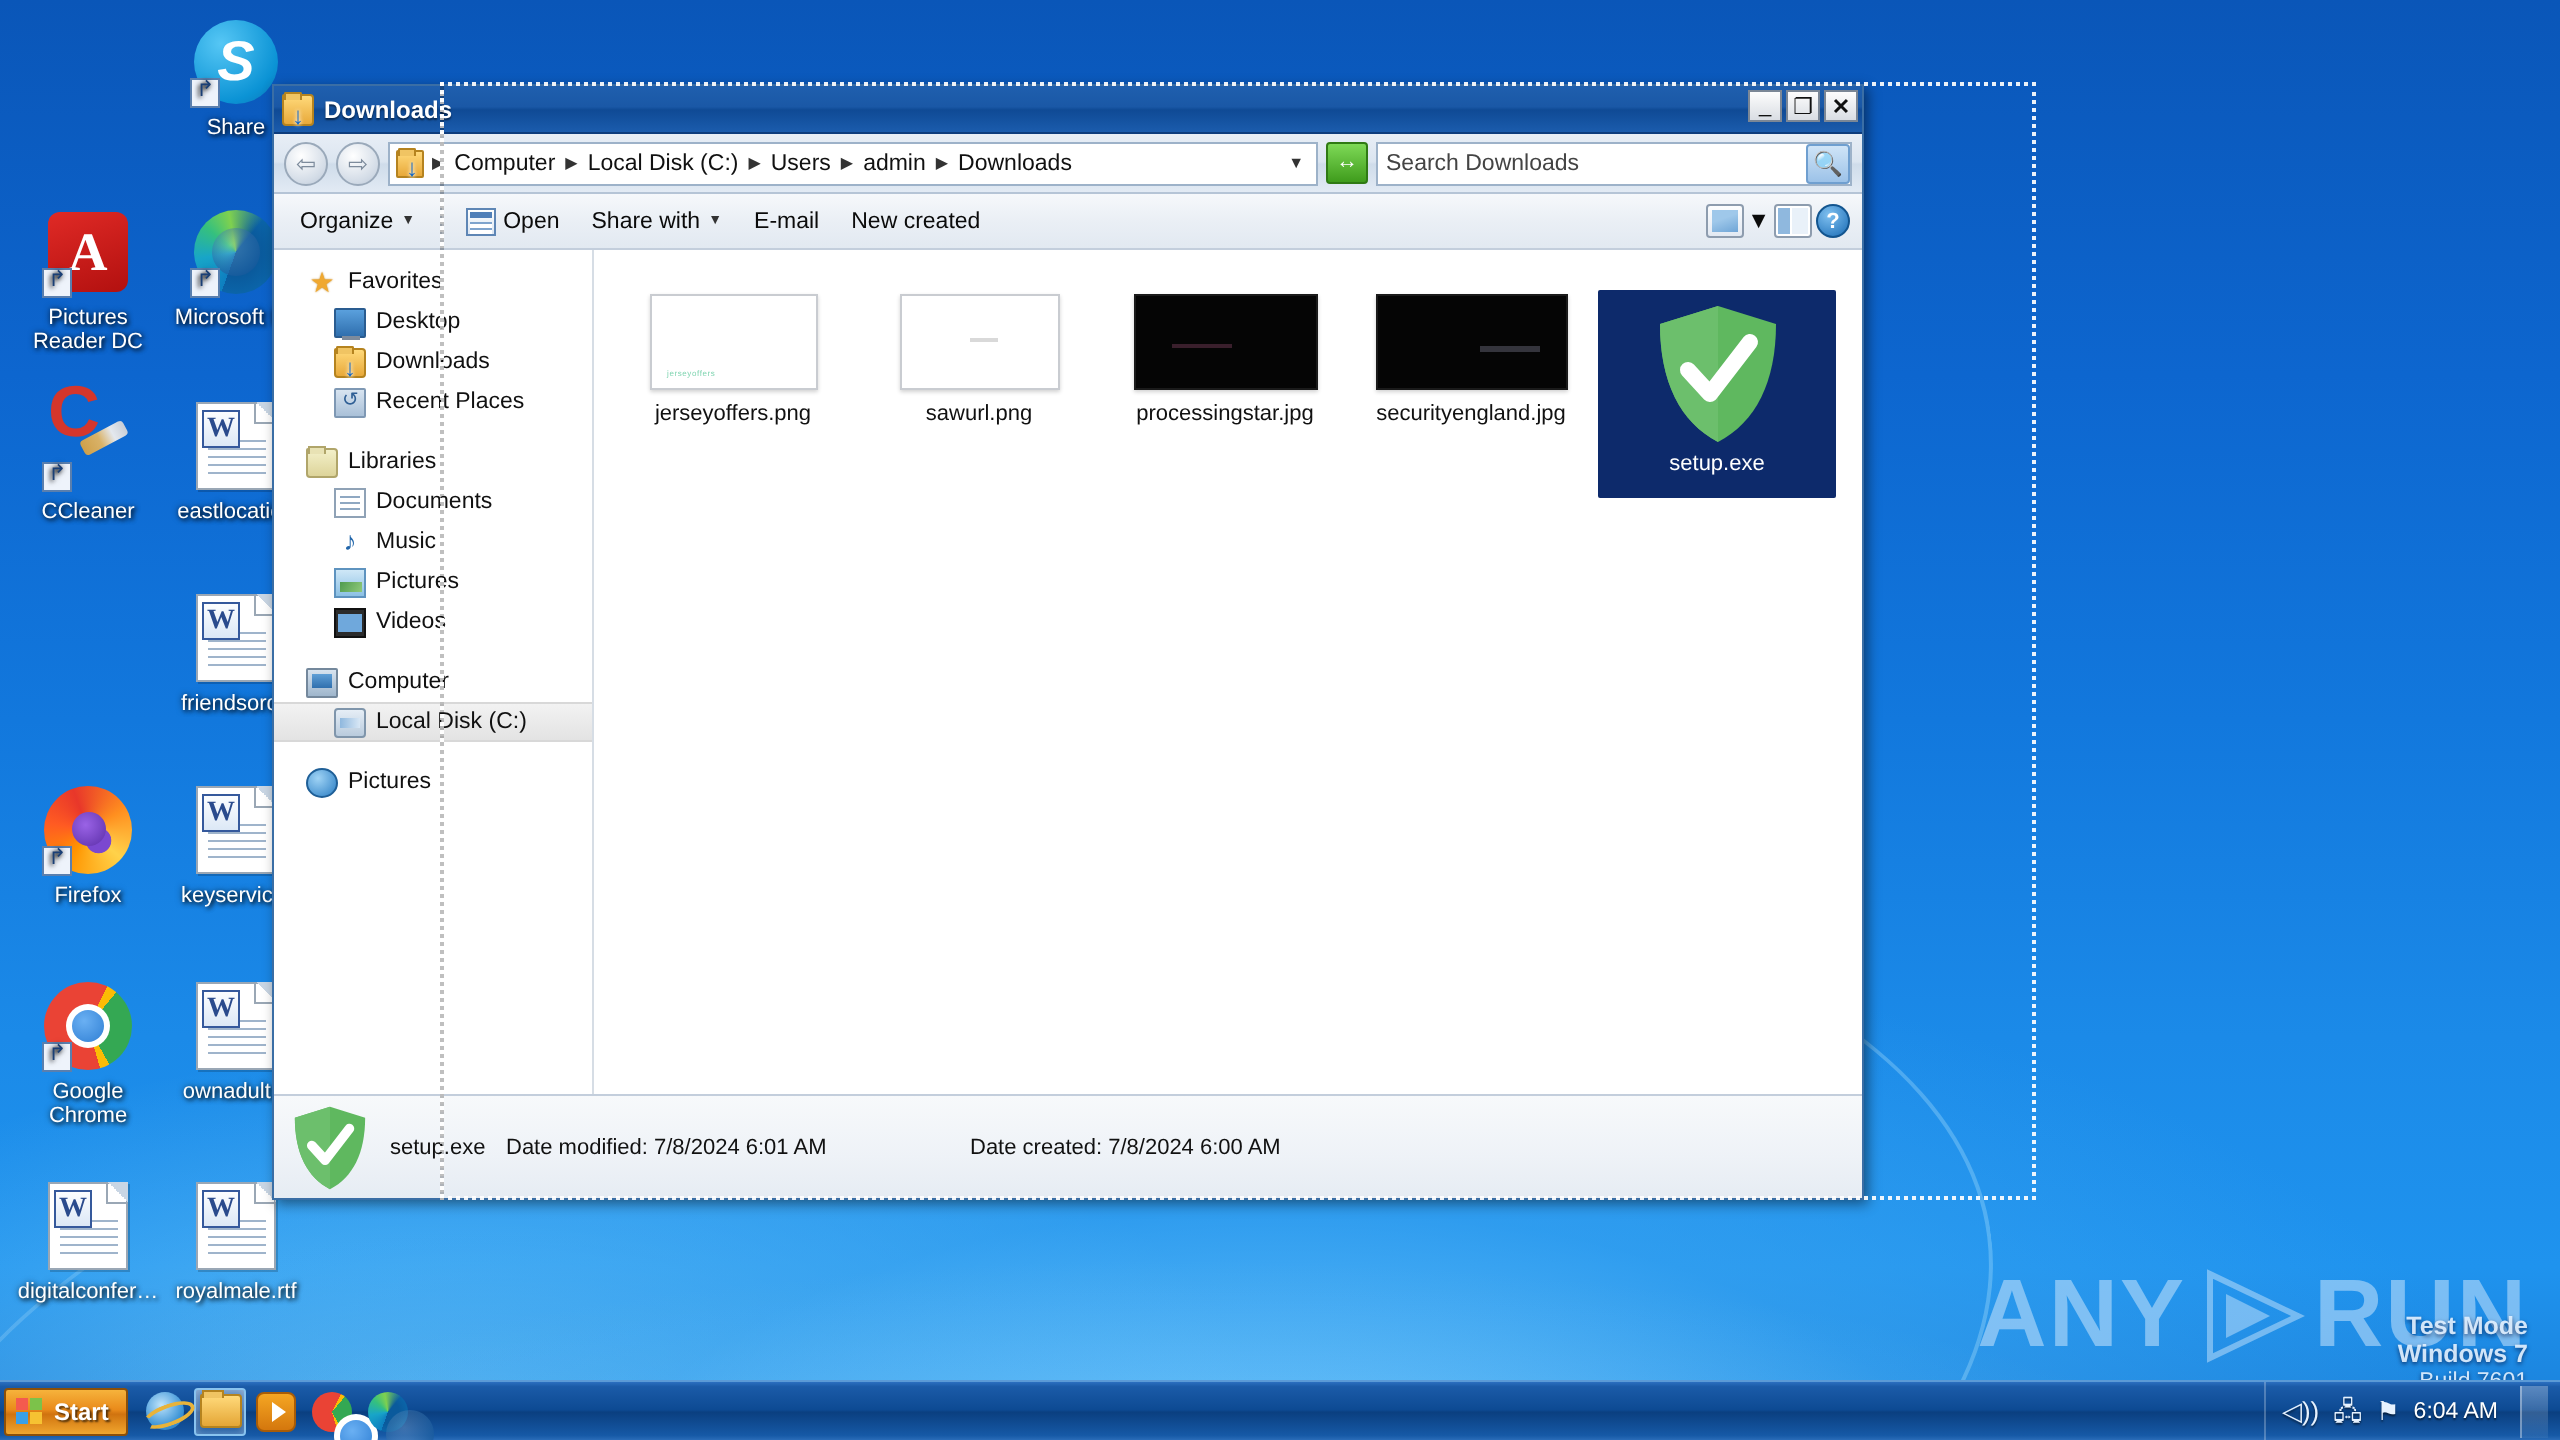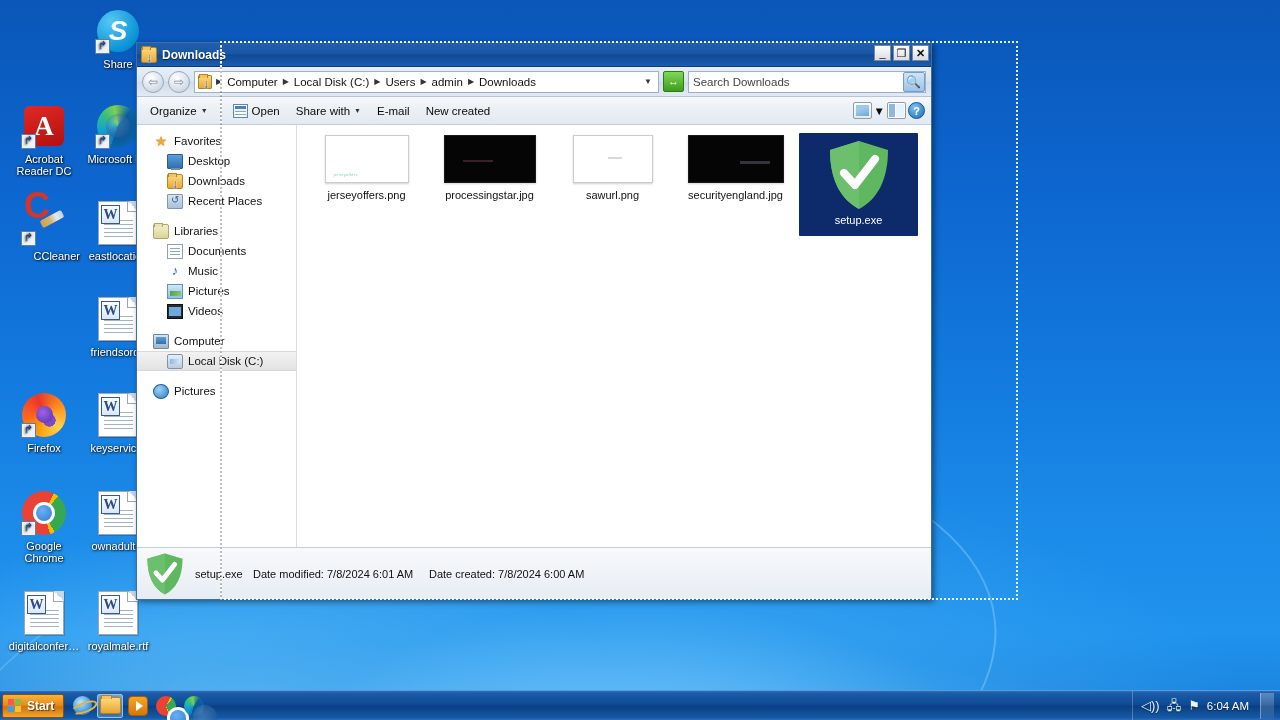--- a/index.html
+++ b/index.html
@@ -330,21 +330,21 @@
   .ni-vid::after { content:""; position:absolute; left:1px; right:1px; top:2px; bottom:2px; background:#6fa8dc; }
   .ni-comp { background: linear-gradient(180deg,#d7e3ef,#9fb6cc); border:1px solid #74889c; border-radius:1px; }
   .ni-comp::after { content:""; position:absolute; left:2px; top:2px; right:2px; height:7px; background: linear-gradient(180deg,#5f9fd6,#2f6fae); }
   .ni-disk { background: linear-gradient(180deg,#e6eef6,#b9cbdd); border:1px solid #7f95ab; border-radius:2px; }
   .ni-disk::after { content:""; position:absolute; left:2px; top:4px; right:2px; height:5px; background: linear-gradient(90deg,#8fb8de,#d8e7f5); }
   .ni-net { border-radius:50%; background: radial-gradient(circle at 36% 32%, #9fd3f5, #2b7ec4); border:1px solid #1f5f97; }
 
   .filepane { flex: 1 1 auto; background: #fff; position: relative; overflow: hidden; }
   .filegrid {
     display: flex; flex-wrap: wrap; align-content: flex-start;
-    padding: 4px 6px 0 8px; gap: 0;
+    padding: 16px 6px 0 8px; gap: 0;
   }
   .fileitem {
     width: 123px; padding: 4px 2px 3px; text-align: center; cursor: default;
   }
   .fileitem .thumbwrap {
     height: 52px; display: flex; align-items: center; justify-content: center; margin-bottom: 3px;
   }
   .thumb {
     border: 1px solid #c9ccd1; background: #fff;
     box-shadow: 0 1px 2px rgba(0,0,0,0.18);
@@ -375,21 +375,21 @@
   .detailspane {
     height: 52px; flex: 0 0 52px; display: flex; align-items: center;
     background: linear-gradient(180deg, #f7f9fb 0%, #eef2f7 60%, #e6ecf3 100%);
     border-top: 1px solid #c3cedc; padding: 0 8px; gap: 10px;
     font-size: 11px; color: #111;
   }
   .detailspane .dshield { width: 40px; height: 44px; flex: 0 0 40px; }
   .dtable { display: flex; flex-direction: column; gap: 3px; width: 100%; }
   .drow { display: flex; align-items: center; }
   .dcell-name { width: 58px; }
-  .dcell-a { width: 176px; }
+  .dcell-a { width: 232px; }
   .dcell-b { }
 
   
   #taskbar {
     position: absolute; left: 0; bottom: 0; width: 1280px; height: 30px; z-index: 80;
     background: linear-gradient(180deg, #2b6fc0 0%, #1b5ba8 8%, #0d4a93 48%, #0a3f80 52%, #1659a6 92%, #2a6cb8 100%);
     border-top: 1px solid #5b9ad6;
     display: flex; align-items: center; padding: 0 2px;
   }
   #start {
@@ -482,32 +482,32 @@
           <span class="shortcut-arrow"></span>
       </div>
       <span class="lbl">Share</span>
     </div>
 
     <div class="dicon" style="left:8px;  top:103px;">
       <div class="glyph">
         <div class="ic-acrobat">A</div>
           <span class="shortcut-arrow"></span>
       </div>
-      <span class="lbl">Acrobat Reader DC</span>
+      <span class="lbl">Pictures Reader DC</span>
     </div>
 
     <div class="dicon" style="left:82px; top:103px;">
       <div class="glyph">
         <div class="ic-edge"></div>
           <span class="shortcut-arrow"></span>
       </div>
       <span class="lbl">Microsoft Ed</span>
     </div>
 
-    <div class="dicon" style="left:8px;  top:200px;text-align:right;">
+    <div class="dicon" style="left:8px;  top:200px;">
       <div class="glyph">
         <div class="ic-ccleaner"></div>
           <span class="shortcut-arrow"></span>
       </div>
       <span class="lbl">CCleaner</span>
     </div>
 
     <div class="dicon" style="left:82px; top:200px;">
       <div class="glyph">
         <div class="ic-word">
@@ -579,20 +579,35 @@
       <div class="glyph">
         <div class="ic-word">
             <span class="w">W</span>
             <span class="fold"></span>
           </div>
       </div>
       <span class="lbl">royalmale.rtf</span>
     </div>
   </div>
 
+  <div id="anyrun">
+    <div class="arlogo">
+      <span>ANY</span>
+      <svg class="tri" viewBox="0 0 56 50">
+        <path d="M8 4 L52 25 L8 46 Z" fill="none" stroke="rgba(200,228,252,0.50)" stroke-width="3"></path>
+        <path d="M16 14 L38 25 L16 36 Z" fill="rgba(200,228,252,0.50)"></path>
+      </svg>
+      <span>RUN</span>
+    </div>
+    <div class="testmode">
+      <div class="tm1">Test Mode</div>
+      <div class="tm2">Windows 7</div>
+      <div class="tm3">Build 7601</div>
+    </div>
+  </div>
 
   <div id="drag-outline"></div>
   <div id="drag-outline-v"></div>
 
   <div id="explorer">
 
     <div class="titlebar">
       <span class="tb-icon">
           <span class="folder-dl"></span>
         </span>
@@ -731,34 +746,34 @@
               <span class="thumb" style="width:84px;height:48px;">
                 <span class="faint-green">jerseyoffers</span>
               </span>
             </div>
             <span class="fname">jerseyoffers.png</span>
           </div>
 
 
           <div class="fileitem">
             <div class="thumbwrap">
+              <span class="thumb" style="width:80px;height:48px;">
+                <span class="faint-gray"></span>
+              </span>
+            </div>
+            <span class="fname">sawurl.png</span>
+          </div>
+
+          <div class="fileitem">
+            <div class="thumbwrap">
               <span class="thumb dark" style="width:92px;height:48px;">
                 <span class="faint-dk2"></span>
               </span>
             </div>
             <span class="fname">processingstar.jpg</span>
-          </div>
-
-          <div class="fileitem">
-            <div class="thumbwrap">
-              <span class="thumb" style="width:80px;height:48px;">
-                <span class="faint-gray"></span>
-              </span>
-            </div>
-            <span class="fname">sawurl.png</span>
           </div>
 
           <div class="fileitem">
             <div class="thumbwrap">
               <span class="thumb dark" style="width:96px;height:48px;">
                 <span class="faint-dk3"></span>
               </span>
             </div>
             <span class="fname">securityengland.jpg</span>
           </div>

